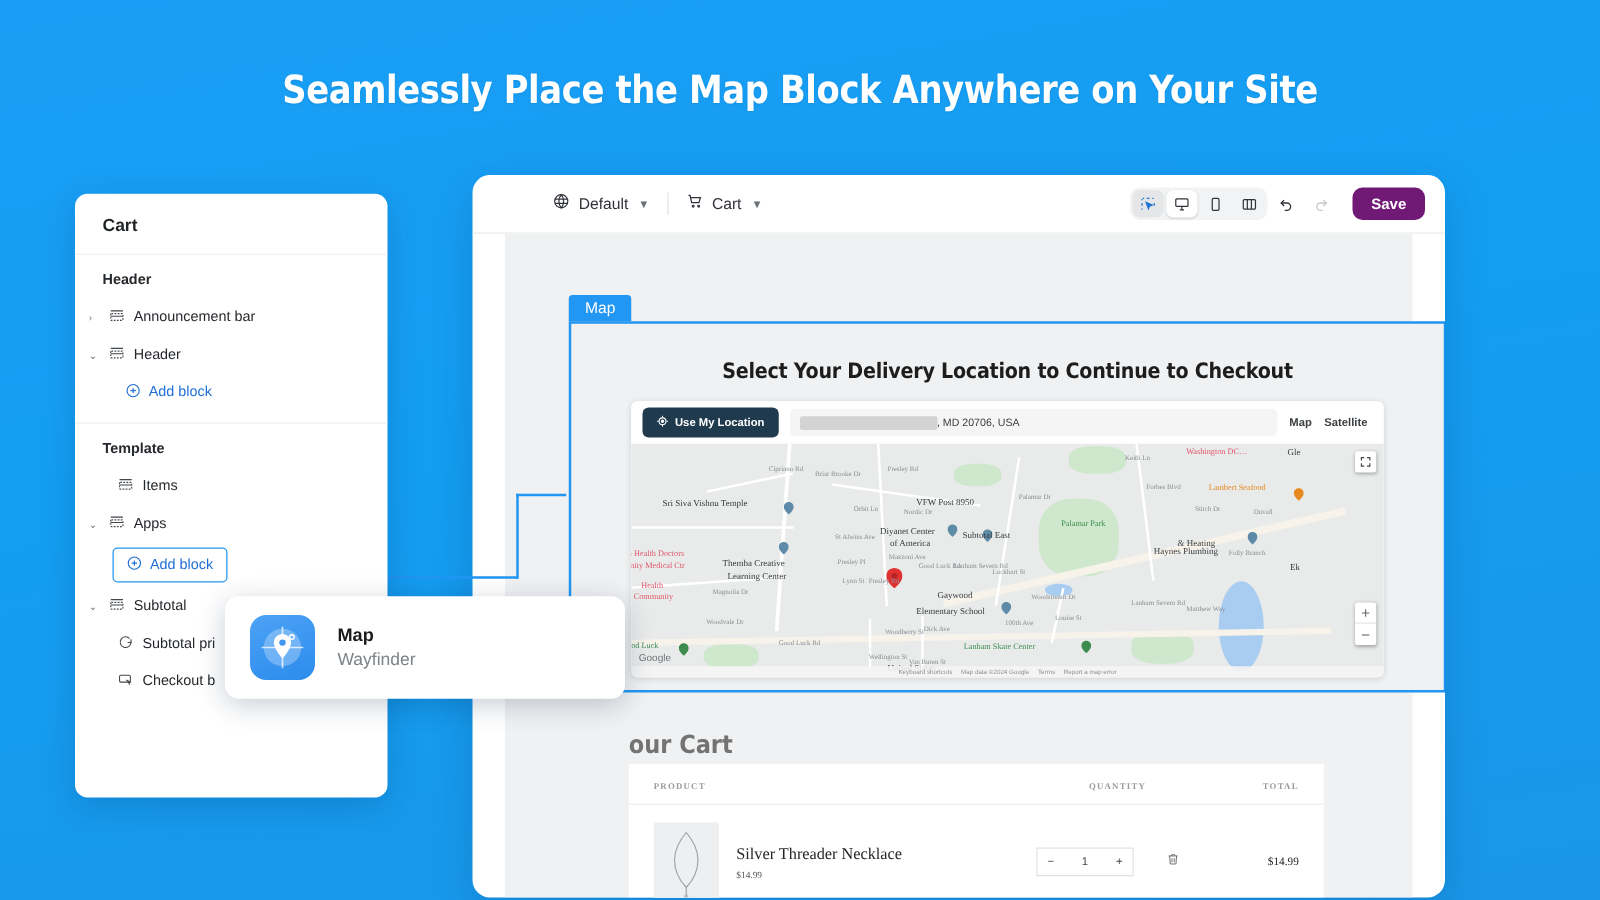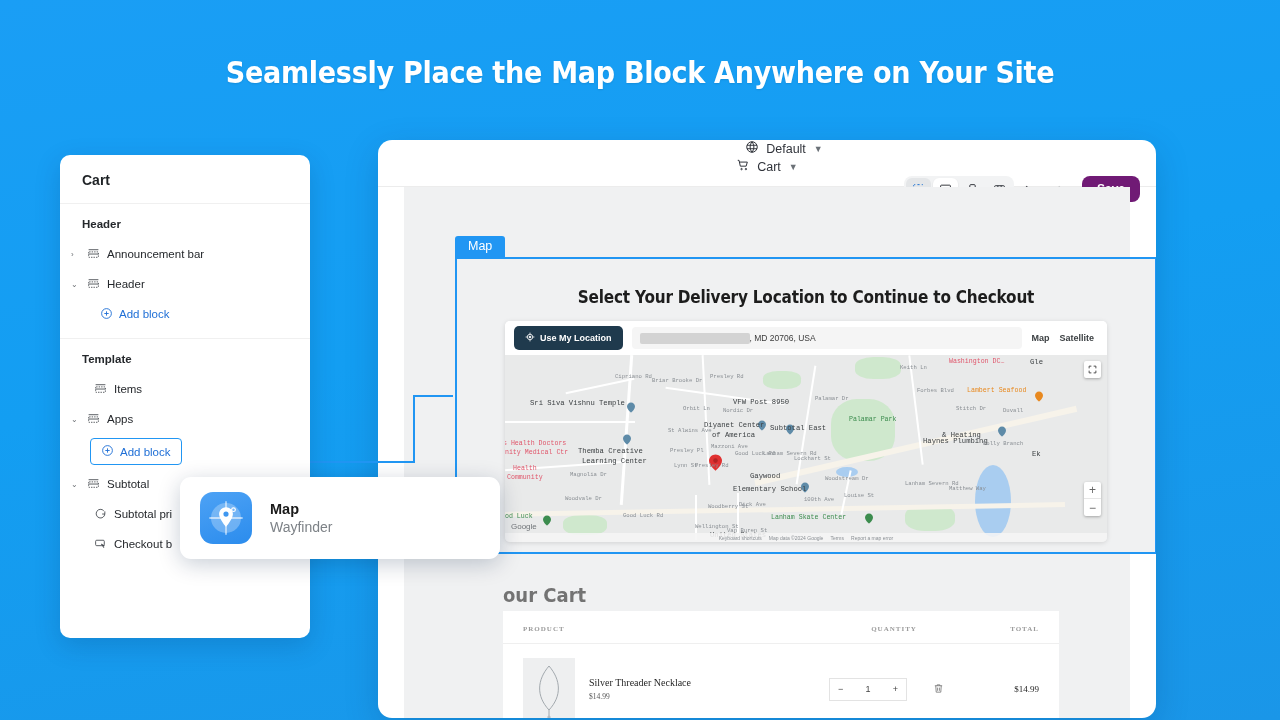--- a/index.html
+++ b/index.html
@@ -23,21 +23,21 @@
   
   .editor {
     position: absolute; left: 378px; top: 140px;
     width: 778px; height: 578px;
     background: #ffffff; border-radius: 14px;
     box-shadow: 0 10px 34px rgba(0,40,90,0.18);
     overflow: hidden;
   }
   .toolbar {
     height: 47px; display: flex; align-items: center;
-    padding: 0 16px; border-bottom: 1px solid #ececec; position: relative; flex-direction: column;
+    padding: 0 16px; border-bottom: 1px solid #ececec; position: relative;
   }
   .tb-group { display: flex; align-items: center; gap: 7px; padding: 0 14px; }
   .tb-group:first-of-type { padding-left: 48px; }
   .tb-label { font-size: 12.5px; color: #30333a; font-weight: 400; }
   .tb-div { width: 1px; height: 18px; background: #e3e3e3; }
   .chev { font-size: 9px; color: #6b7177; margin-left: 1px; }
   .tb-right { margin-left: auto; display: flex; align-items: center; gap: 2px; }
   .seg { display: flex; align-items: center; background: #f2f3f4; border-radius: 8px; padding: 2px; gap: 2px; }
   .seg-btn { width: 25px; height: 22px; border-radius: 6px; display: flex; align-items: center; justify-content: center; }
   .seg-btn.sel-mode { background: #e4e6e8; }
@@ -76,21 +76,21 @@
   }
   .addr-field {
     flex: 1; background: #f5f5f5; border-radius: 4px; height: 22px;
     display: flex; align-items: center; padding: 0 8px; font-size: 8.5px; color: #3c3c3c; gap: 0;
   }
   .addr-redact { width: 110px; height: 11px; background: #d3d3d3; border-radius: 2px; }
   .map-modes { display: flex; gap: 10px; padding-right: 4px; }
   .map-mode { font-size: 9px; font-weight: 700; color: #3c4043; }
 
   .map-surface { position: absolute; left: 0; right: 0; top: 34px; bottom: 0; background: #e9eaea; overflow: hidden; }
-  .mlabel { position: absolute; font-size: 6.6px; color: #5f6368; white-space: nowrap; font-family: Liberation Mono, monospace; text-align: right; }
+  .mlabel { position: absolute; font-size: 6.6px; color: #5f6368; white-space: nowrap; font-family: Liberation Serif, serif; text-align: right; }
   .mlabel.poi { color: #3c4043; font-size: 7.2px; }
   .mlabel.red { color: #e0566b; }
   .mlabel.orange { color: #e8891f; }
   .mlabel.green { color: #3c8c4e; }
   .mlabel.st { color: #8a8f94; font-size: 5.6px; }
   .mroad { position: absolute; background: #ffffff; }
   .mroad.major { background: #f7f3ea; }
   .mgreen { position: absolute; background: #cfe8cd; border-radius: 40%; }
   .mwater { position: absolute; background: #a9cdf0; border-radius: 50%; }
   .pin { position: absolute; width: 13px; height: 17px; }
@@ -106,21 +106,21 @@
   .cart-title { position: absolute; left: 99px; top: 396px; font-size: 20px; font-weight: 700; color: #737373; font-family: "DejaVu Sans Condensed", "Liberation Sans", sans-serif; }
   .cart-card { position: absolute; left: 99px; top: 424px; width: 556px; bottom: 0; background: #fff; }
   .cart-head { display: flex; padding: 14px 20px 10px; border-bottom: 1px solid #efefef; font-family: "Liberation Serif", serif; }
   .cart-head span { font-size: 7px; letter-spacing: 1px; color: #9b9b9b; font-weight: bold; }
   .ch-prod { flex: 1; }
   .ch-qty { width: 150px; text-align: center; }
   .ch-total { width: 70px; text-align: right; }
   .cart-row { display: flex; align-items: center; padding: 14px 20px; gap: 14px; }
   .thumb { width: 52px; height: 62px; background: #f0f0f0; position: relative; overflow: hidden; flex: none; }
   .prod-meta { flex: 1; font-family: "Liberation Serif", serif; }
-  .prod-name { font-size: 10px; color: #262626; }
+  .prod-name { font-size: 13px; color: #262626; }
   .prod-price { font-size: 7.5px; color: #555; margin-top: 4px; }
   .qty-box { width: 78px; height: 23px; border: 1px solid #e3e3e3; display: flex; align-items: center; justify-content: space-between; padding: 0 8px; }
   .qty-box span { font-size: 9px; color: #444; }
   .trash { width: 34px; text-align: center; font-size: 10px; color: #666; }
   .row-total { width: 70px; text-align: right; font-size: 9px; font-family: "Liberation Serif", serif; color: #262626; }
 
   
   .sidebar {
     position: absolute; left: 60px; top: 155px; width: 250px; height: 483px;
     background: #fff; border-radius: 10px; box-shadow: 0 8px 26px rgba(0,40,90,0.18);

